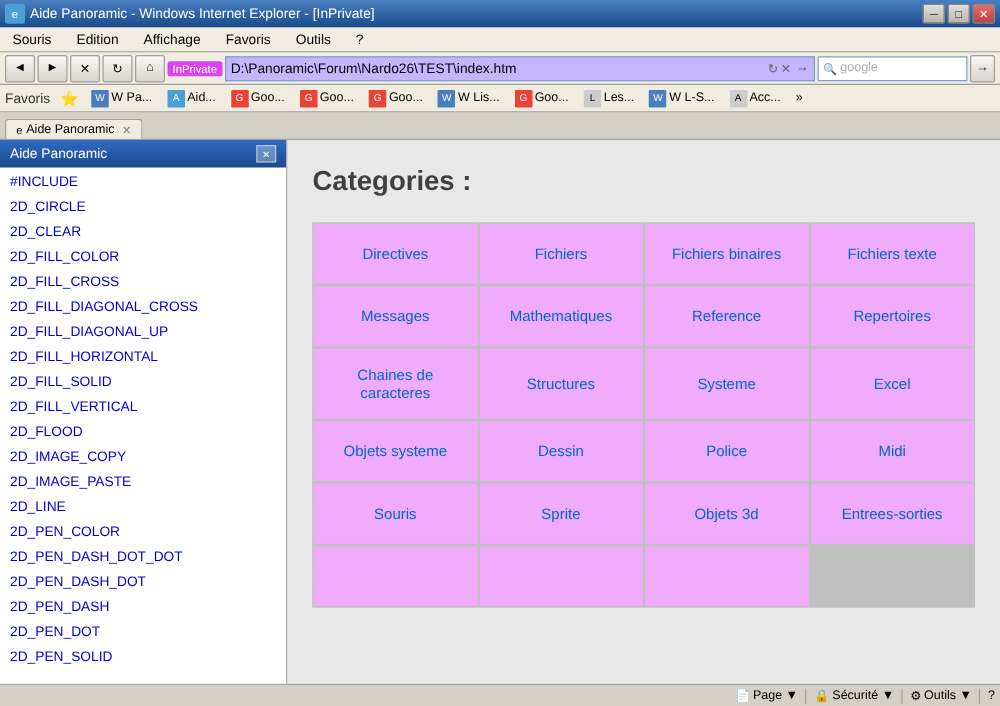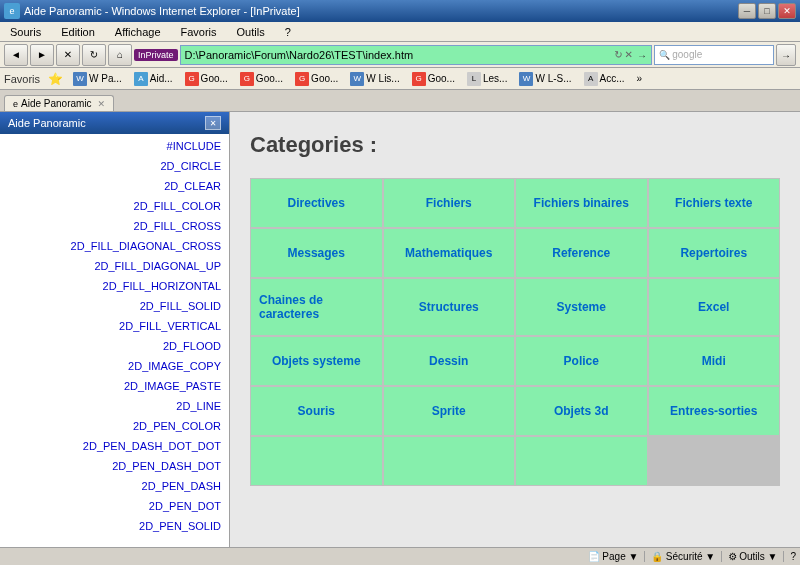--- a/index.html
+++ b/index.html
@@ -49,30 +49,30 @@
       border-bottom: 1px solid #a0a0a0;
       gap: 2px;
     }
     .toolbar-btn {
       height: 22px; padding: 0 4px; background: linear-gradient(to bottom, #f8f8f4, #d8d4cc);
       border: 1px solid #a0a0a0; border-radius: 2px; font-size: 10px; cursor: pointer;
       display: flex; align-items: center; justify-content: center;
     }
     .nav-btn { width: 24px; }
     .address-bar {
-      flex: 1; height: 20px; border: 1px solid #7b9ecc; background: #86efac;
+      flex: 1; height: 20px; border: 1px solid #7b9ecc; background: #c4b5fd;
       padding: 0 4px; font-size: 11px; display: flex; align-items: center;
     }
     .address-text { flex: 1; overflow: hidden; white-space: nowrap; font-size: 11px; }
     .search-bar {
       width: 120px; height: 20px; border: 1px solid #7b9ecc; background: white;
       display: flex; align-items: center; padding: 0 4px; gap: 2px;
     }
     .inprivate-badge {
-      background: #701a75; color: white; font-size: 9px; padding: 1px 4px; border-radius: 2px;
+      background: #d946ef; color: white; font-size: 9px; padding: 1px 4px; border-radius: 2px;
     }
 
     
     .favorites-bar {
       background: #f0ece0;
       height: 22px;
       display: flex;
       align-items: center;
       padding: 0 4px;
       border-bottom: 1px solid #a0a0a0;
@@ -133,21 +133,20 @@
       flex: 1;
       overflow-y: scroll;
       padding: 2px 0;
     }
     .sidebar-item {
       padding: 2px 8px;
       font-size: 11px;
       color: #0000cc;
       cursor: pointer;
       line-height: 16px;
-      text-align: right;
     }
 
     
     .content-panel {
       flex: 1;
       background: #e8e8e8;
       overflow-y: auto;
       padding: 20px 20px 10px 20px;
     }
     .categories-title {
@@ -157,30 +156,30 @@
       margin-bottom: 20px;
     }
     .categories-grid {
       display: grid;
       grid-template-columns: repeat(4, 1fr);
       gap: 2px;
       background: #c0c0c0;
       border: 1px solid #c0c0c0;
     }
     .category-cell {
-      background: #86efac;
+      background: #f0abfc;
       padding: 14px 8px;
+      text-align: center;
       font-size: 12px;
       color: #0066cc;
       cursor: pointer;
       min-height: 48px;
       display: flex;
       align-items: center;
       justify-content: center;
-      font-weight: bold;
     }
     .category-cell.empty { color: transparent; cursor: default; }
 
     
     .status-bar {
       background: #d4d0c8;
       height: 18px;
       border-top: 1px solid #a0a0a0;
       display: flex;
       align-items: center;

